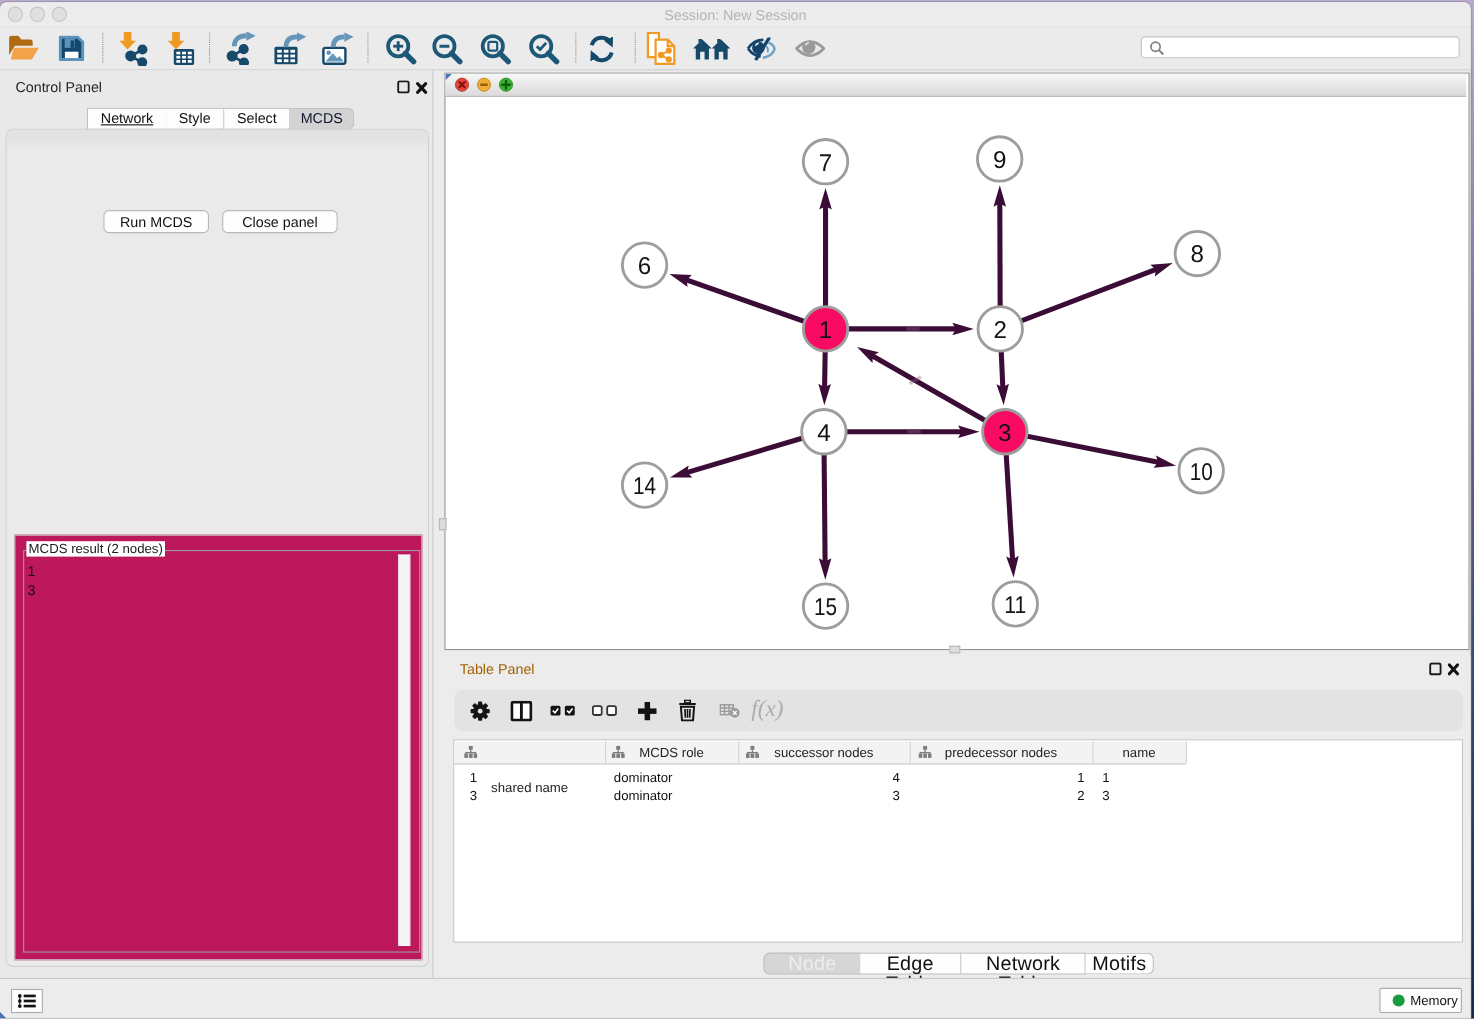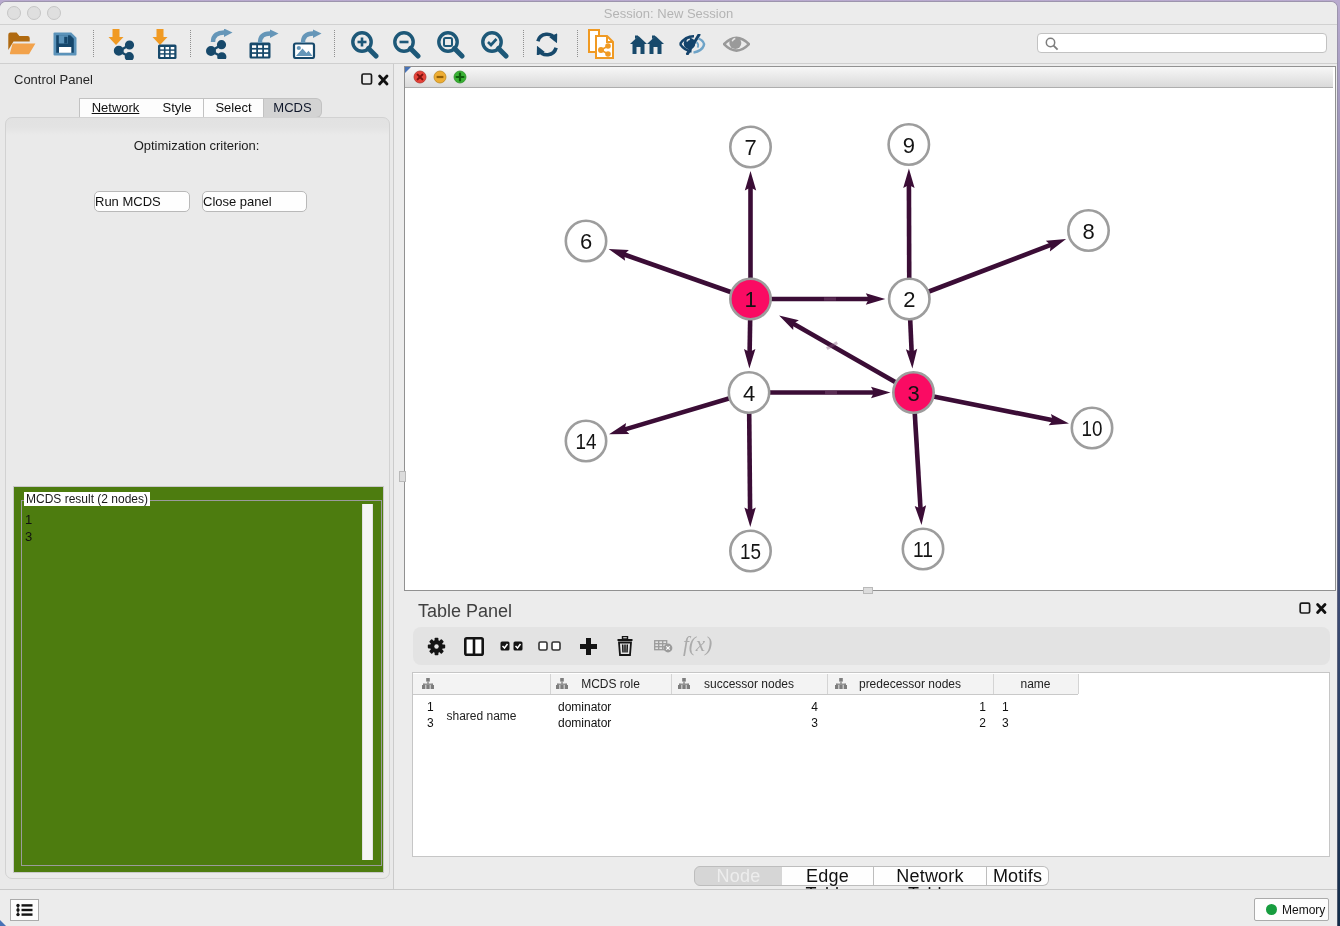--- a/index.html
+++ b/index.html
@@ -17,35 +17,35 @@
   .tsep{top:5px;width:0;height:27px;border-left:1px dotted #8f8f8f;}
   #search{left:1037px;top:33px;width:288px;height:18px;background:#fff;border:1px solid #c2c2c2;border-radius:4px;}
   
   #cpanel{left:0;top:64px;width:393px;height:825px;background:#e9e9e9;border-right:1px solid #cbcbcb;}
   #cptitle{left:14px;top:8px;font-size:13px;color:#262626;}
   .tab{top:34px;height:18px;border:1px solid #c2c2c2;background:#fdfdfd;color:#111;font-size:13px;text-align:center;line-height:18px;}
   #tabmcds{background:#d3d3d3;color:#0f172a;border-radius:0 6px 6px 0;}
   #cpcontent{left:5px;top:53px;width:383px;height:760px;background:linear-gradient(180deg,#e2e2e2 0px,#e3e3e3 9px,#eaeaea 17px);border:1px solid #d2d2d2;border-radius:7px;}
   #optlabel{left:0;top:74px;width:393px;text-align:center;font-size:13px;color:#1c1c1c;}
   #selbox{left:44px;top:96px;width:308px;height:16px;background:#fff;border:1px solid #b5b5b5;border-radius:4px;font-size:13px;color:#111;line-height:16px;padding-left:9px;}
-  .btn{top:127px;height:19px;background:#fefefe;border:1px solid #b9b9b9;border-radius:5px;font-size:13px;color:#111;line-height:19px;}
-  #whitebox{left:13px;top:422px;width:369px;height:385px;background:#4d7c0f;border:1px solid #c8c8c8;}
+  .btn{top:127px;height:19px;background:#fefefe;border:1px solid #b9b9b9;border-radius:5px;font-size:13px;color:#111;text-align:center;line-height:19px;}
+  #whitebox{left:13px;top:422px;width:369px;height:385px;background:#be185d;border:1px solid #c8c8c8;}
   #fieldset{left:7px;top:13px;width:359px;height:364px;border:1px solid #9b9b9b;}
   #legend{left:10px;top:5px;background:#fff;padding:0 2px;font-size:12px;color:#1a1a1a;}
   #resulttext{left:11px;top:24px;font-size:13px;color:#111;line-height:17px;}
   #vscroll{left:348px;top:17px;width:9px;height:356px;background:#f5f5f5;border-left:1px solid #e2e2e2;border-right:1px solid #e2e2e2;}
   
   .handle{background:#dcdcdc;border:1px solid #b9b9b9;}
   
   #netwin{left:404px;top:66px;width:930px;height:523px;border:1px solid #919191;background:#fff;}
   #nettitle{left:0;top:0;width:928px;height:20px;background:linear-gradient(#f7f7f7,#dadada);border-bottom:1px solid #aeaeae;}
   #netname{top:3px;left:0;width:928px;text-align:center;font-size:12.5px;color:#000;}
   
   #tpanel{left:404px;top:596px;width:933px;height:293px;background:#ececec;}
-  #tptitle{left:14px;top:5px;font-size:18px;color:#404040;}
+  #tptitle{left:14px;top:5px;font-size:13px;color:#a16207;}
   #ttoolbar{left:9px;top:31px;width:917px;height:38px;background:#e3e3e3;border-radius:8px;}
   #ttable{left:8px;top:76px;width:916px;height:183px;background:#fff;border:1px solid #c6c6c6;}
   #thead{left:0;top:1px;height:20px;background:#f3f3f3;border-bottom:1px solid #c9c9c9;}
   .hsep{top:1px;width:0;height:20px;border-left:1px solid #d4d4d4;}
   .hlbl{top:4px;font-size:12px;color:#222;text-align:center;}
   .cell{font-size:12px;color:#111;}
   .btab{top:270px;height:18px;border:1px solid #bdbdbd;background:#fefefe;color:#111;font-size:18px;font-weight:400;letter-spacing:0.2px;text-align:center;line-height:18px;}
   
   #statusbar{left:0;top:889px;width:1337px;height:37px;background:#ececec;border-top:1px solid #c9c9c9;}
   #listbtn{left:10px;top:9px;width:27px;height:20px;background:#fdfdfd;border:1px solid #ababab;}
@@ -209,21 +209,20 @@
   <div id="cptitle" class="abs">Control Panel</div>
   <svg class="abs" style="left:355px;top:9px;" width="34" height="13" viewBox="0 0 34 13">
     <rect x="7" y="1" width="9.5" height="10" rx="1.5" fill="none" stroke="#1a1a1a" stroke-width="1.7"></rect>
     <path d="M24.6,3 L32,11 M32,3 L24.6,11" stroke="#111" stroke-width="2.8" stroke-linecap="round"></path>
   </svg>
   <div class="abs tab" style="left:79px;width:71px;text-decoration:underline;">Network</div>
   <div class="abs tab" style="left:151px;width:52px;border-left:none;">Style</div>
   <div class="abs tab" style="left:204px;width:59px;border-left:none;">Select</div>
   <div id="tabmcds" class="abs tab" style="left:264px;width:57px;border-left:none;">MCDS</div>
   <div id="cpcontent" class="abs"></div>
-  <div id="optlabel" class="abs">Optimization criterion:</div>
   <div class="abs btn" style="left:94px;width:94px;">Run MCDS</div>
   <div class="abs btn" style="left:202px;width:103px;">Close panel</div>
   <div id="whitebox" class="abs">
     <div id="fieldset" class="abs"></div>
     <div id="legend" class="abs">MCDS result (2 nodes)</div>
     <div id="resulttext" class="abs">1<br>3</div>
     <div id="vscroll" class="abs"></div>
   </div>
 </div>
 

